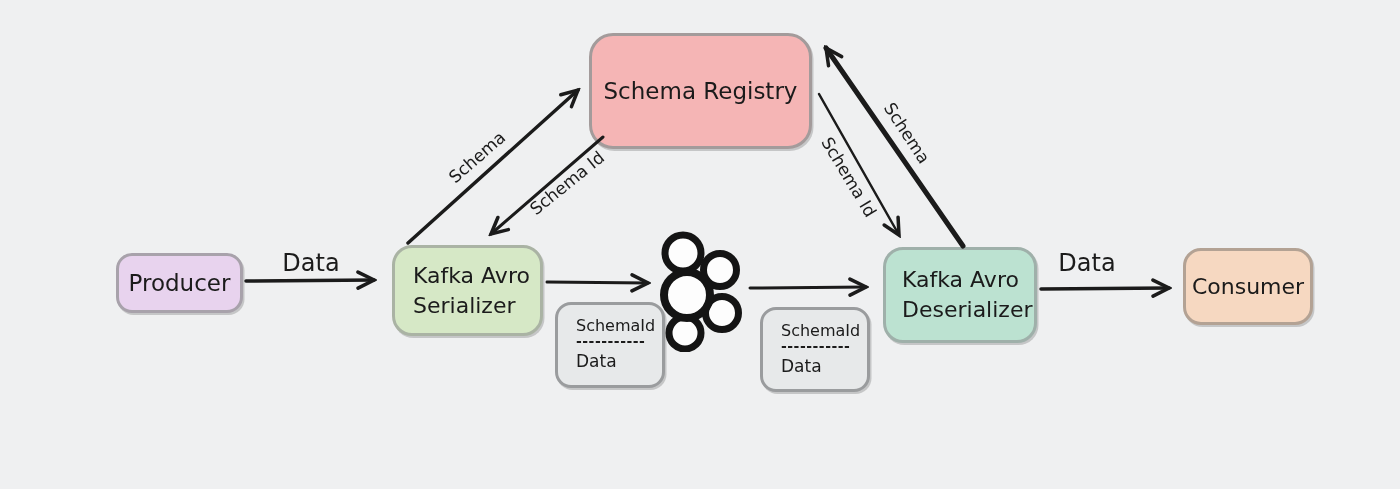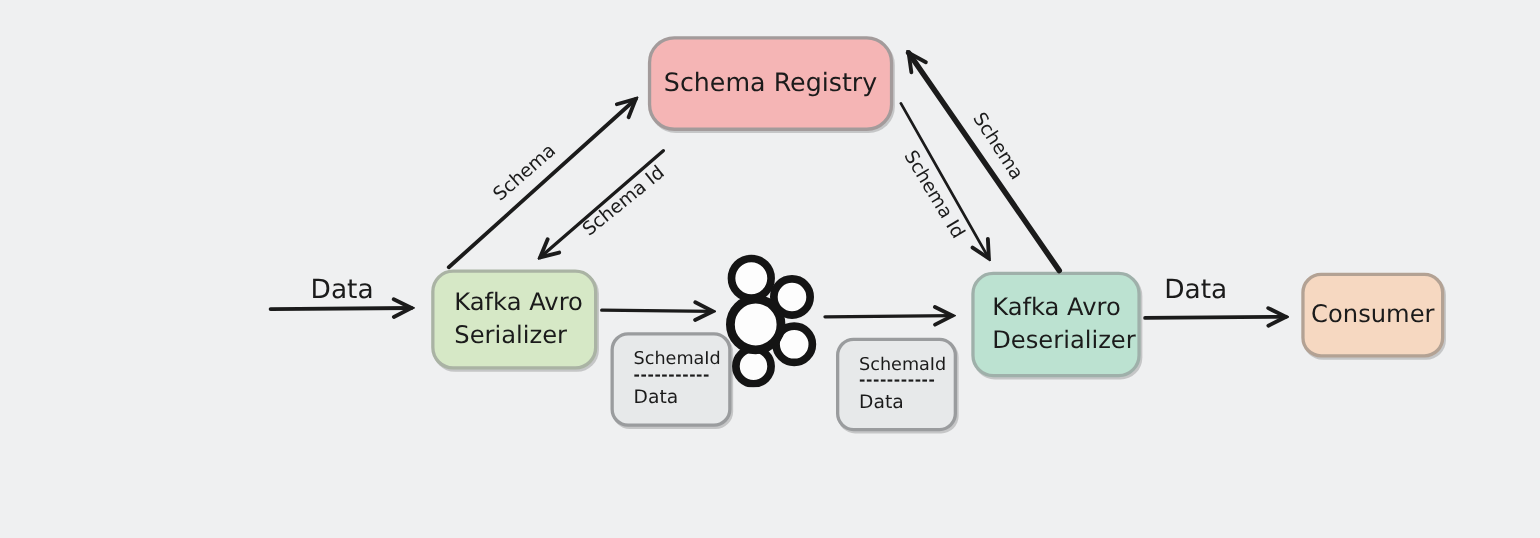--- a/index.html
+++ b/index.html
@@ -27,21 +27,21 @@
     justify-content: center;
     text-align: center;
     box-shadow: 1.5px 2px 0 rgba(120,120,120,0.35);
   }
   .node.left-text {
     justify-content: flex-start;
     text-align: left;
   }
   .node-producer   { left:116px; top:253px; width:127px; height:60px; border-radius:16px; font-size:23px; }
   .node-serializer { left:392px; top:245px; width:151px; height:91px; border-radius:20px; font-size:22px; padding-left:18px; line-height:1.35; }
-  .node-registry   { left:589px; top:33px;  width:223px; height:86px; border-radius:24px; font-size:23px; }
+  .node-registry   { left:589px; top:33px;  width:223px; height:116px; border-radius:24px; font-size:23px; }
   .node-deserializer { left:883px; top:247px; width:154px; height:96px; border-radius:20px; padding-left:16px; font-size:22px; line-height:1.35; }
   .node-consumer   { left:1183px; top:248px; width:130px; height:77px; border-radius:18px; font-size:22px; }
   .node-label { display:block; }
   .node.left-text .node-label { width: 125px; }
 
   .msg-box {
     position: absolute;
     box-sizing: border-box;
     border: 3px solid #9a9c9e;
     border-radius: 16px;
@@ -80,20 +80,23 @@
     position: absolute;
     left: 630px; top: 224px;
     width: 118px; height: 128px;
   }
 </style>
 </head>
 <body>
 
 <div class="canvas">
 
+  <div class="node node-producer" style="background-color: rgb(232, 211, 238); border-color: rgb(168, 162, 171);">
+    <span class="node-label">Producer</span>
+  </div>
 
   <div class="node left-text node-serializer" style="background-color: rgb(214, 232, 198); border-color: rgb(170, 179, 164);">
     <span class="node-label">Kafka Avro Serializer</span>
   </div>
 
   <div class="node node-registry" style="background-color: rgb(245, 181, 181); border-color: rgb(163, 155, 155);">
     <span class="node-label">Schema Registry</span>
   </div>
 
   <div class="node left-text node-deserializer" style="background-color: rgb(188, 226, 209); border-color: rgb(159, 176, 170);">

